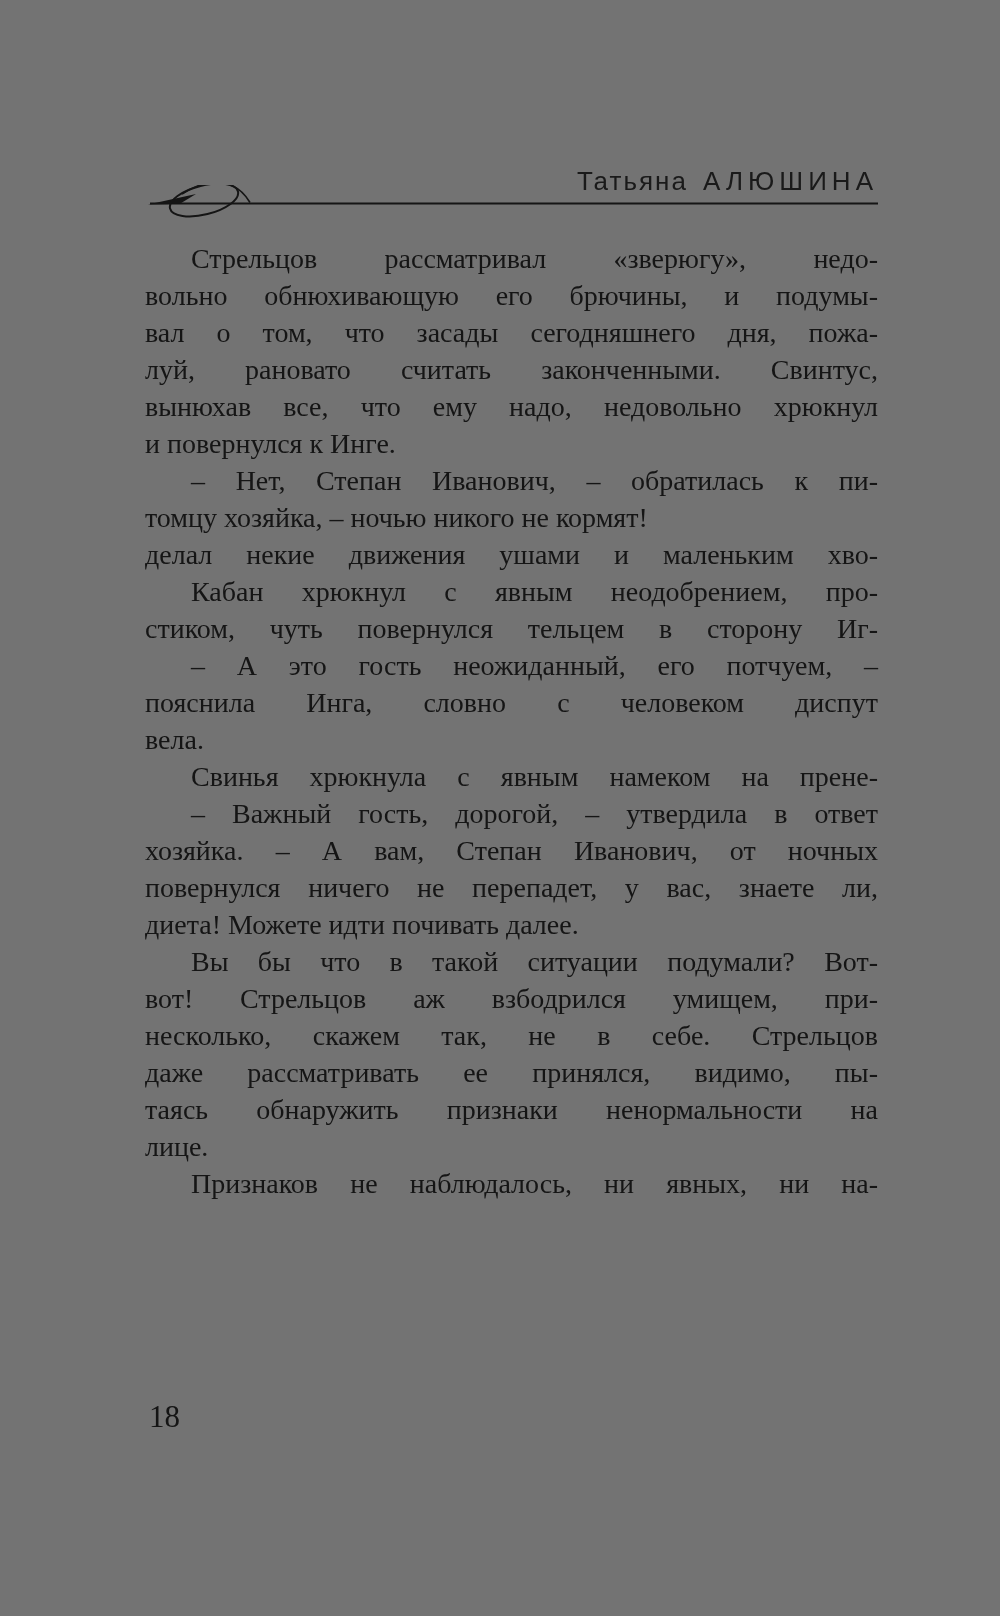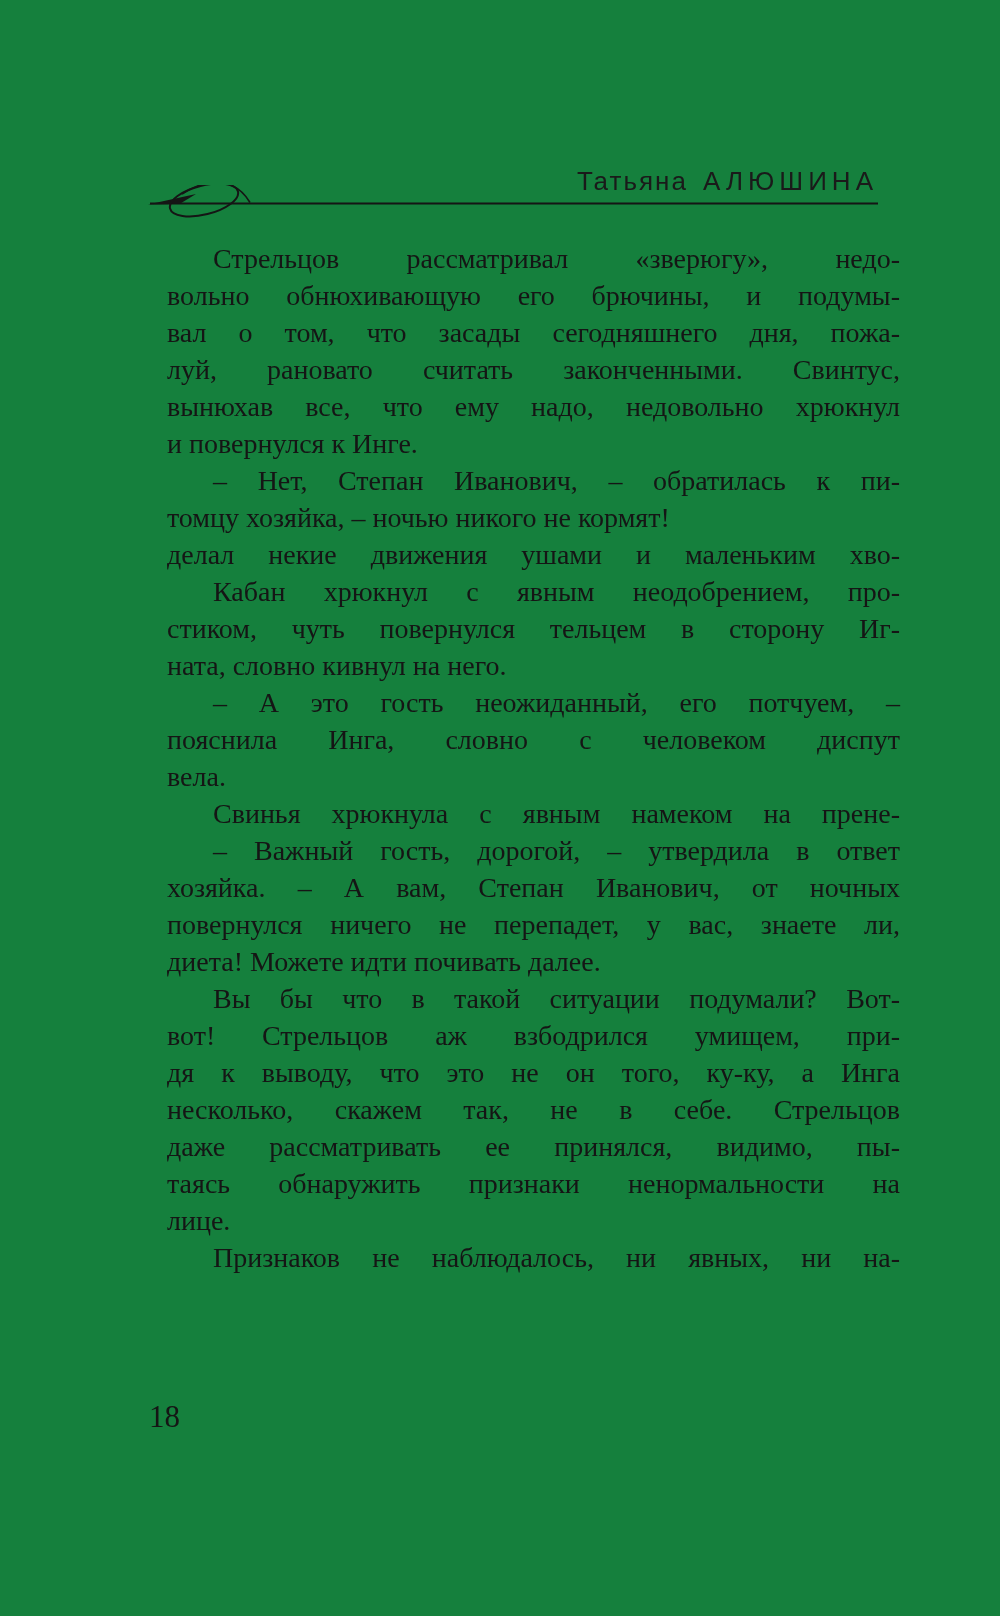--- a/index.html
+++ b/index.html
@@ -4,21 +4,21 @@
 <style>
   html, body {
     margin: 0;
     padding: 0;
     background: #ffffff;
   }
   .page {
     position: relative;
     width: 1000px;
     height: 1616px;
-    background: #15803d;
+    background: #737373;
     overflow: hidden;
     font-family: "Liberation Serif", "DejaVu Serif", serif;
     color: #151515;
   }
   
   .running-head {
     position: absolute;
     top: 168px;
     right: 122px;
     font-family: "Liberation Sans", "DejaVu Sans", sans-serif;
@@ -41,21 +41,20 @@
     top: 185px;
     width: 740px;
     height: 40px;
   }
   
   .body-text {
     position: absolute;
     left: 145px;
     top: 240px;
     width: 733px;
-    margin-left: 22px;
   }
   .line {
     font-size: 28px;
     line-height: 37px;
     text-align: justify;
     text-align-last: justify;
     text-justify: inter-word;
     white-space: normal;
   }
   .line.indent {
@@ -96,32 +95,30 @@
       <div class="line">вольно обнюхивающую его брючины, и подумы-</div>
       <div class="line">вал о том, что засады сегодняшнего дня, пожа-</div>
       <div class="line">луй, рановато считать законченными. Свинтус,</div>
       <div class="line">вынюхав все, что ему надо, недовольно хрюкнул</div>
       <div class="line end">и повернулся к Инге.</div>
       <div class="line indent">– Нет, Степан Иванович, – обратилась к пи-</div>
       <div class="line end">томцу хозяйка, – ночью никого не кормят!</div>
       <div class="line">делал некие движения ушами и маленьким хво-</div>
       <div class="line indent">Кабан хрюкнул с явным неодобрением, про-</div>
       <div class="line">стиком, чуть повернулся тельцем в сторону Иг-</div>
-      <div class="line end">ната, словно кивнул на него.</div>
       <div class="line indent">– А это гость неожиданный, его потчуем, –</div>
       <div class="line">пояснила Инга, словно с человеком диспут</div>
       <div class="line end">вела.</div>
       <div class="line indent">Свинья хрюкнула с явным намеком на прене-</div>
       <div class="line indent">– Важный гость, дорогой, – утвердила в ответ</div>
       <div class="line">хозяйка. – А вам, Степан Иванович, от ночных</div>
       <div class="line">повернулся ничего не перепадет, у вас, знаете ли,</div>
       <div class="line end">диета! Можете идти почивать далее.</div>
       <div class="line indent">Вы бы что в такой ситуации подумали? Вот-</div>
       <div class="line">вот! Стрельцов аж взбодрился умищем, при-</div>
-      <div class="line">дя к выводу, что это не он того, ку-ку, а Инга</div>
       <div class="line">несколько, скажем так, не в себе. Стрельцов</div>
       <div class="line">даже рассматривать ее принялся, видимо, пы-</div>
       <div class="line">таясь обнаружить признаки ненормальности на</div>
       <div class="line end">лице.</div>
       <div class="line indent">Признаков не наблюдалось, ни явных, ни на-</div>
     </div>
 
   <div class="page-number">18</div>
 
 </div>

